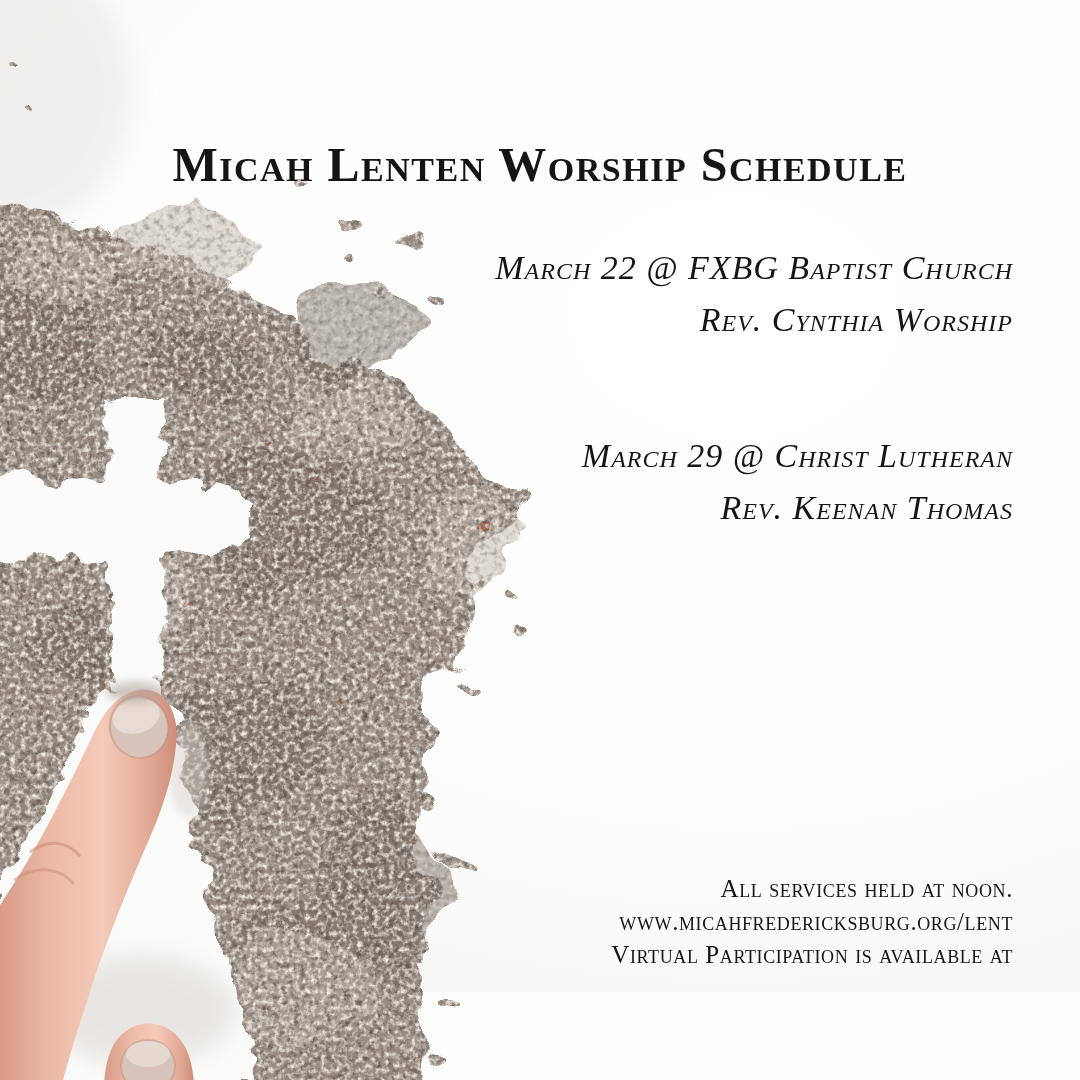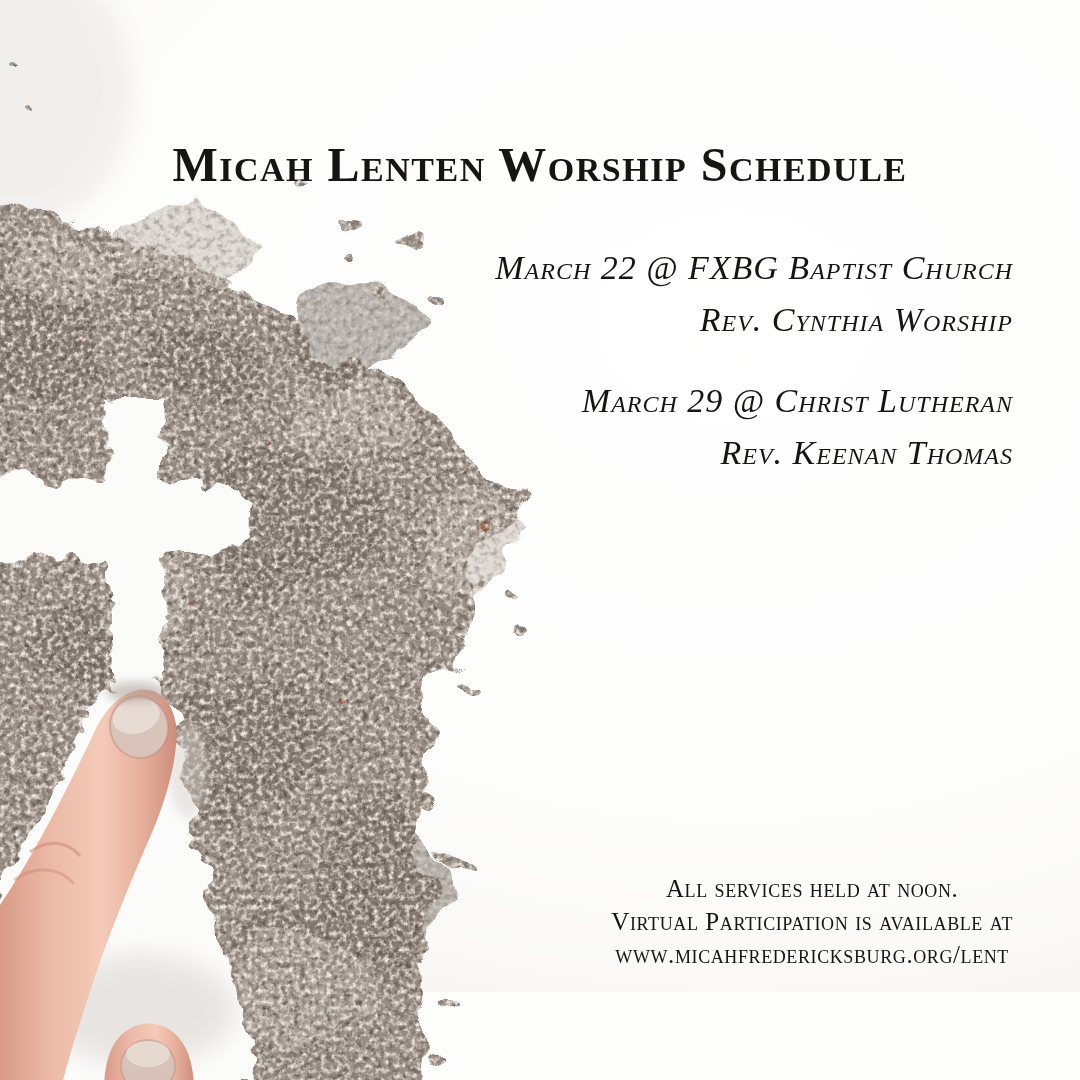--- a/index.html
+++ b/index.html
@@ -15,23 +15,23 @@
   .photo{position:absolute;left:0;top:0;width:1080px;height:1080px;}
   .textlayer{position:absolute;inset:0;color:#171513;}
   .title{
     position:absolute;top:104px;left:0;width:1080px;text-align:center;
     font-size:48px;line-height:58px;font-variant:small-caps;letter-spacing:1.5px;
   }
   .schedule{
     position:absolute;top:242px;right:67px;text-align:right;
     font-size:34px;line-height:52px;font-variant:small-caps;letter-spacing:1px;font-style:italic;
   }
-  .entry2{margin-top:29px;}
+  .entry2{margin-top:84px;}
   .footer{
-    position:absolute;top:872px;right:67px;text-align:center;
+    position:absolute;top:872px;right:67px;text-align:right;
     font-size:25px;line-height:33px;font-variant:small-caps;letter-spacing:0.6px;
   }
 </style>
 </head>
 <body>
 
 <div class="canvas">
 
   <svg class="photo" viewBox="0 0 1080 1080" aria-hidden="true">
     <defs>
@@ -200,17 +200,17 @@
         <div>Rev. Cynthia Worship</div>
       </div>
       <div class="entry entry2">
         <div>March 29 @ Christ Lutheran</div>
         <div>Rev. Keenan Thomas</div>
       </div>
     </div>
 
     <div class="footer">
       <div>All services held at noon.</div>
+      <div>www.micahfredericksburg.org/lent</div>
       <div>Virtual Participation is available at</div>
-      <div>www.micahfredericksburg.org/lent</div>
     </div>
   </div>
 </div>
 
 </body></html>

